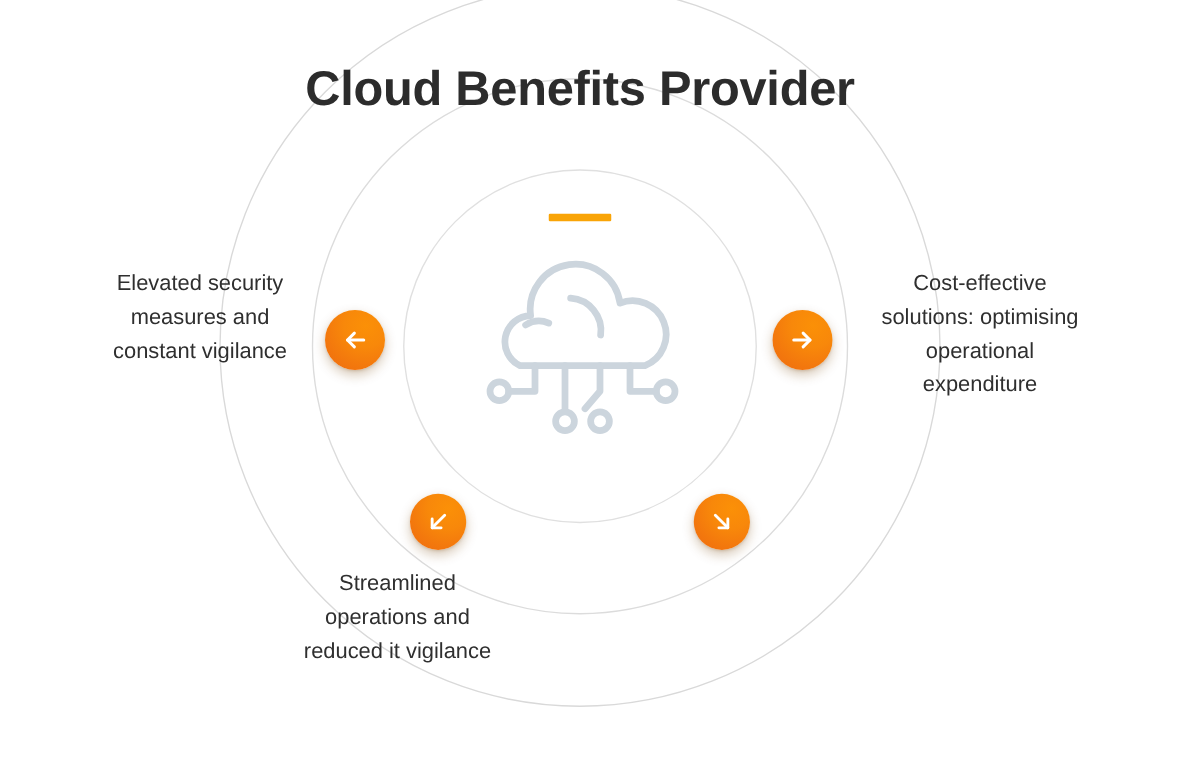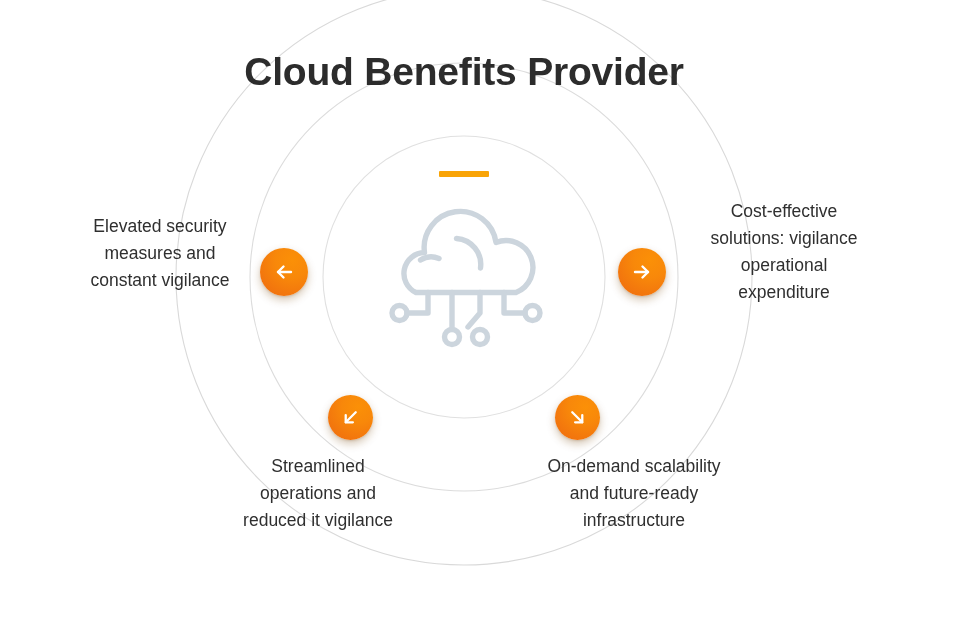--- a/index.html
+++ b/index.html
@@ -85,21 +85,21 @@
 
   
   .label {
     position: absolute;
     font-size: 17.5px;
     line-height: 1.55;
     color: #2f2f2f;
     text-align: center;
   }
   .label-left  { left: 42px;  top: 213px; width: 236px; }
-  .label-right { left: 668px; top: 198px; width: 232px; }
+  .label-right { left: 668px; top: 213px; width: 232px; }
   .label-bl    { left: 198px; top: 453px; width: 240px; }
   .label-br    { left: 510px; top: 453px; width: 248px; }
 </style>
 </head>
 <body>
 
 <div id="stage">
 
   <svg id="rings" viewBox="0 0 960 623" xmlns="http://www.w3.org/2000/svg">
     <circle cx="464" cy="277" r="141" fill="none" stroke="#e0e0e0" stroke-width="1.1"></circle>
@@ -160,30 +160,25 @@
   </div>
 
   <div class="label label-left">
     <div>Elevated security</div>
     <div>measures and</div>
     <div>constant vigilance</div>
   </div>
 
   <div class="label label-right">
     <div>Cost-effective</div>
-    <div>solutions: vigilance</div>
+    <div>solutions: optimising</div>
     <div>operational</div>
     <div>expenditure</div>
   </div>
 
   <div class="label label-bl">
     <div>Streamlined</div>
     <div>operations and</div>
     <div>reduced it vigilance</div>
   </div>
 
-  <div class="label label-br">
-    <div>On-demand scalability</div>
-    <div>and future-ready</div>
-    <div>infrastructure</div>
-  </div>
 
 </div>
 
 </body></html>

